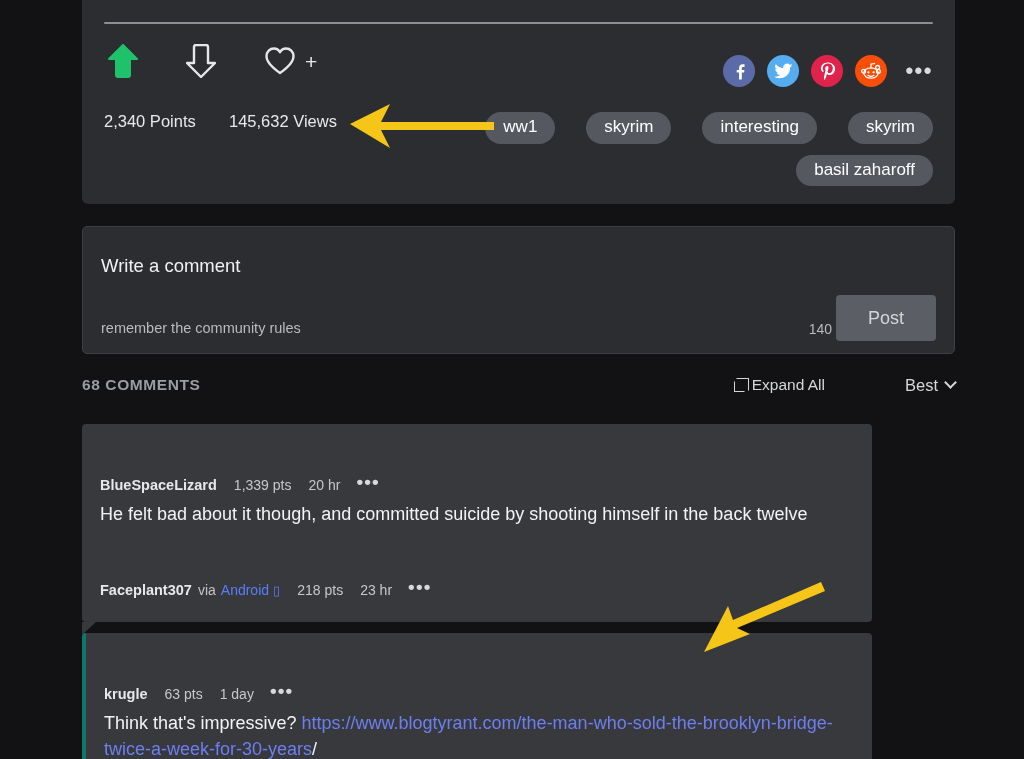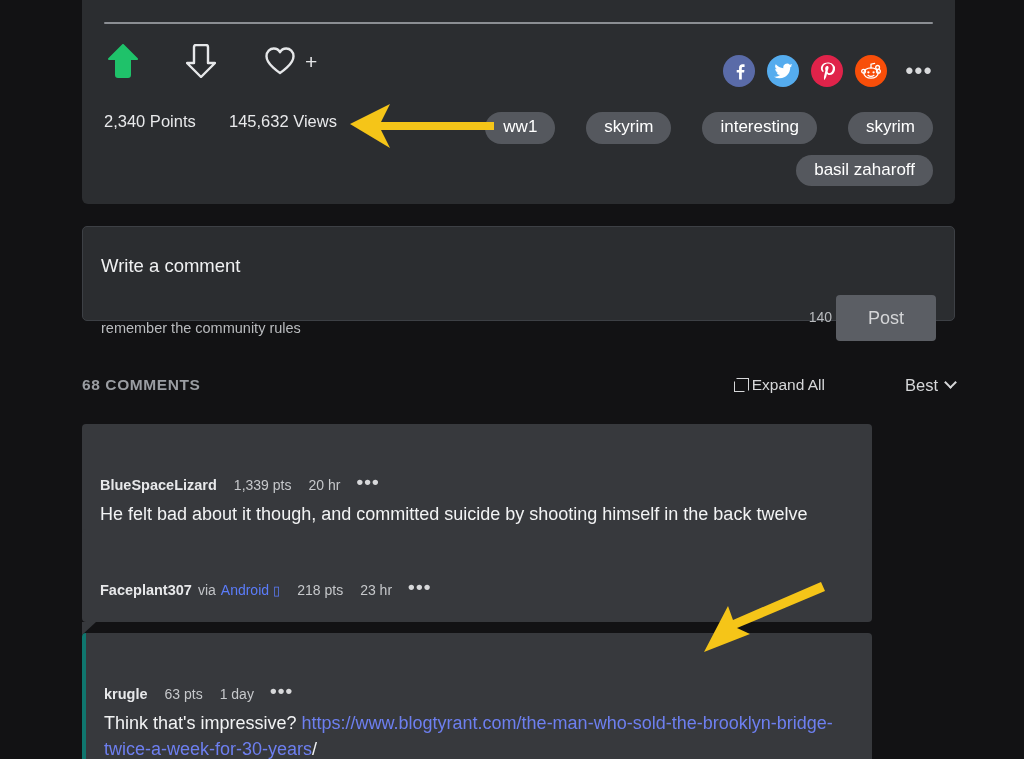--- a/index.html
+++ b/index.html
@@ -126,21 +126,21 @@
     cursor: pointer;
     white-space: nowrap;
   }
 
   
   .composer {
     position: absolute;
     left: 82px;
     top: 226px;
     width: 873px;
-    height: 95px;
+    height: 128px;
     background: #2b2d30;
     border: 1px solid #3d4045;
     border-radius: 5px;
   }
   .composer-title {
     position: absolute;
     left: 18px;
     top: 28px;
     color: #f0f1f2;
     font-size: 18.5px;
@@ -148,21 +148,21 @@
   .composer-hint {
     position: absolute;
     left: 18px;
     top: 93px;
     color: #b9bbbe;
     font-size: 14.5px;
   }
   .char-count {
     position: absolute;
     right: 122px;
-    top: 82px;
+    top: 94px;
     color: #b9bbbe;
     font-size: 14px;
   }
   .post-btn {
     position: absolute;
     right: 18px;
     top: 68px;
     width: 100px;
     height: 46px;
     background: #5b5e64;

